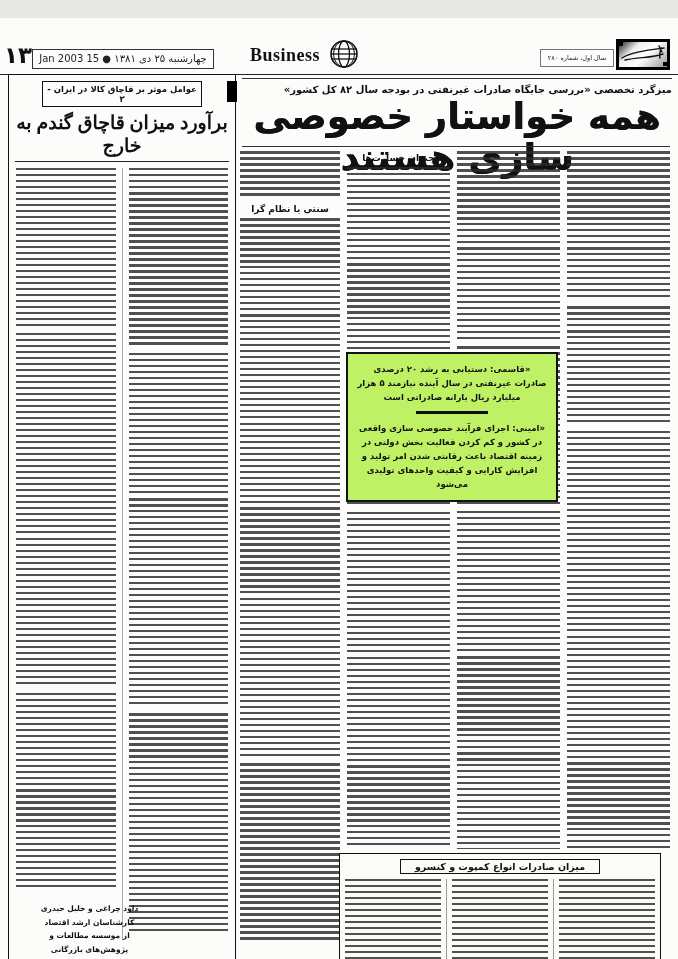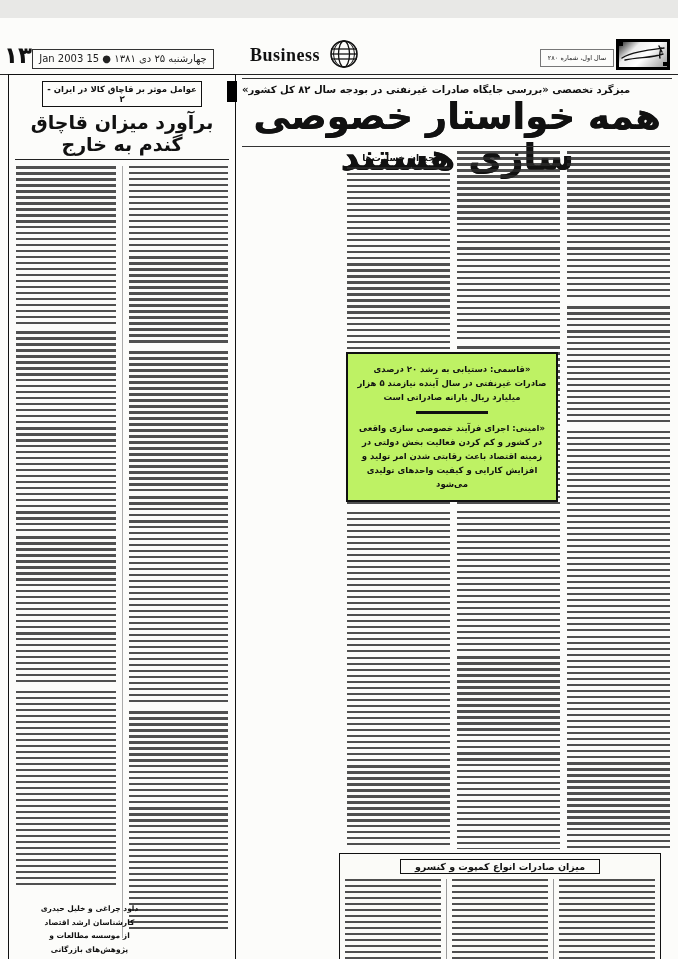--- a/index.html
+++ b/index.html
@@ -53,35 +53,36 @@
     position:absolute; left:8px; top:56px; width:228px; height:893px;
     border:1px solid #111; box-sizing:border-box; direction:rtl;
   }
   .sidebox-kicker {
     margin:6px auto 4px auto; width:150px; border:1px solid #111;
     font-size:8.5px; font-weight:bold; text-align:center; padding:2px 4px;
   }
   .sidebox-headline {
     font-size:19px; font-weight:800; text-align:center; margin:2px 4px 4px 4px;
     letter-spacing:-.5px;
+    font-family:Liberation Serif, serif;
   }
   .sidebox-rule { height:1px; background:#222; margin:0 6px 6px 6px; }
   .sidebox-cols { display:flex; flex-direction:row; gap:0; padding:0 7px; height:772px; }
   .sidebox-col { flex:1; }
   .sidebox-divider { width:1px; background:#aaa; margin:0 6px; }
   .sidebox-byline {
     position:absolute; left:18px; bottom:10px; width:125px;
     font-size:7.5px; font-weight:bold; text-align:center; line-height:1.8;
   }
   .marker { position:absolute; left:227px; top:63px; width:10px; height:21px; background:#000; z-index:4; }
 
   
   .main-header { position:absolute; left:242px; top:60px; width:430px; border-top:1px solid #333; }
   .main-kicker {
-    direction:rtl; text-align:left; font-size:10px; font-weight:bold;
+    direction:rtl; text-align:right; font-size:10px; font-weight:bold;
     margin:5px 0 2px 0;
   }
   .main-headline {
     direction:rtl; text-align:center; font-size:37px; font-weight:800;
     letter-spacing:-1px; line-height:1.1; margin:0;
     text-shadow:.4px 0 #111;
   }
   .main-rule { position:absolute; left:242px; top:128px; width:428px; height:1px; background:#333; }
 
   .main-body { position:absolute; left:240px; top:133px; width:430px; height:824px; direction:rtl; }
@@ -200,20 +201,28 @@
     </div>
 
     <div class="col col-3">
       <div class="subhead">جبران خسارت‌ها</div>
       <div class="sim par" style="height:185px"></div>
       <div class="sim par" style="height:150px"></div>
       <div class="sim par" style="height:140px"></div>
       <div class="sim par" style="height:190px"></div>
     </div>
 
+    <div class="col col-4">
+      <div class="sim par" style="height:48px"></div>
+      <div class="subhead">سنتی یا نظام گرا</div>
+      <div class="sim par" style="height:200px"></div>
+      <div class="sim par" style="height:170px"></div>
+      <div class="sim par" style="height:160px"></div>
+      <div class="sim par" style="height:180px"></div>
+    </div>
 
     <div class="pullquote">
       <p class="pq-text">«قاسمی: دستیابی به رشد ۲۰ درصدی صادرات غیرنفتی در سال آینده نیازمند ۵ هزار میلیارد ریال یارانه صادراتی است</p>
       <div class="pq-sep"></div>
       <p class="pq-text">«امینی: اجرای فرآیند خصوصی سازی واقعی در کشور و کم کردن فعالیت بخش دولتی در زمینه اقتصاد باعث رقابتی شدن امر تولید و افزایش کارایی و کیفیت واحدهای تولیدی می‌شود</p>
     </div>
 
     <div class="bottombox">
       <div class="bottombox-title">میزان صادرات انواع کمپوت و کنسرو</div>
       <div class="bottombox-cols">

